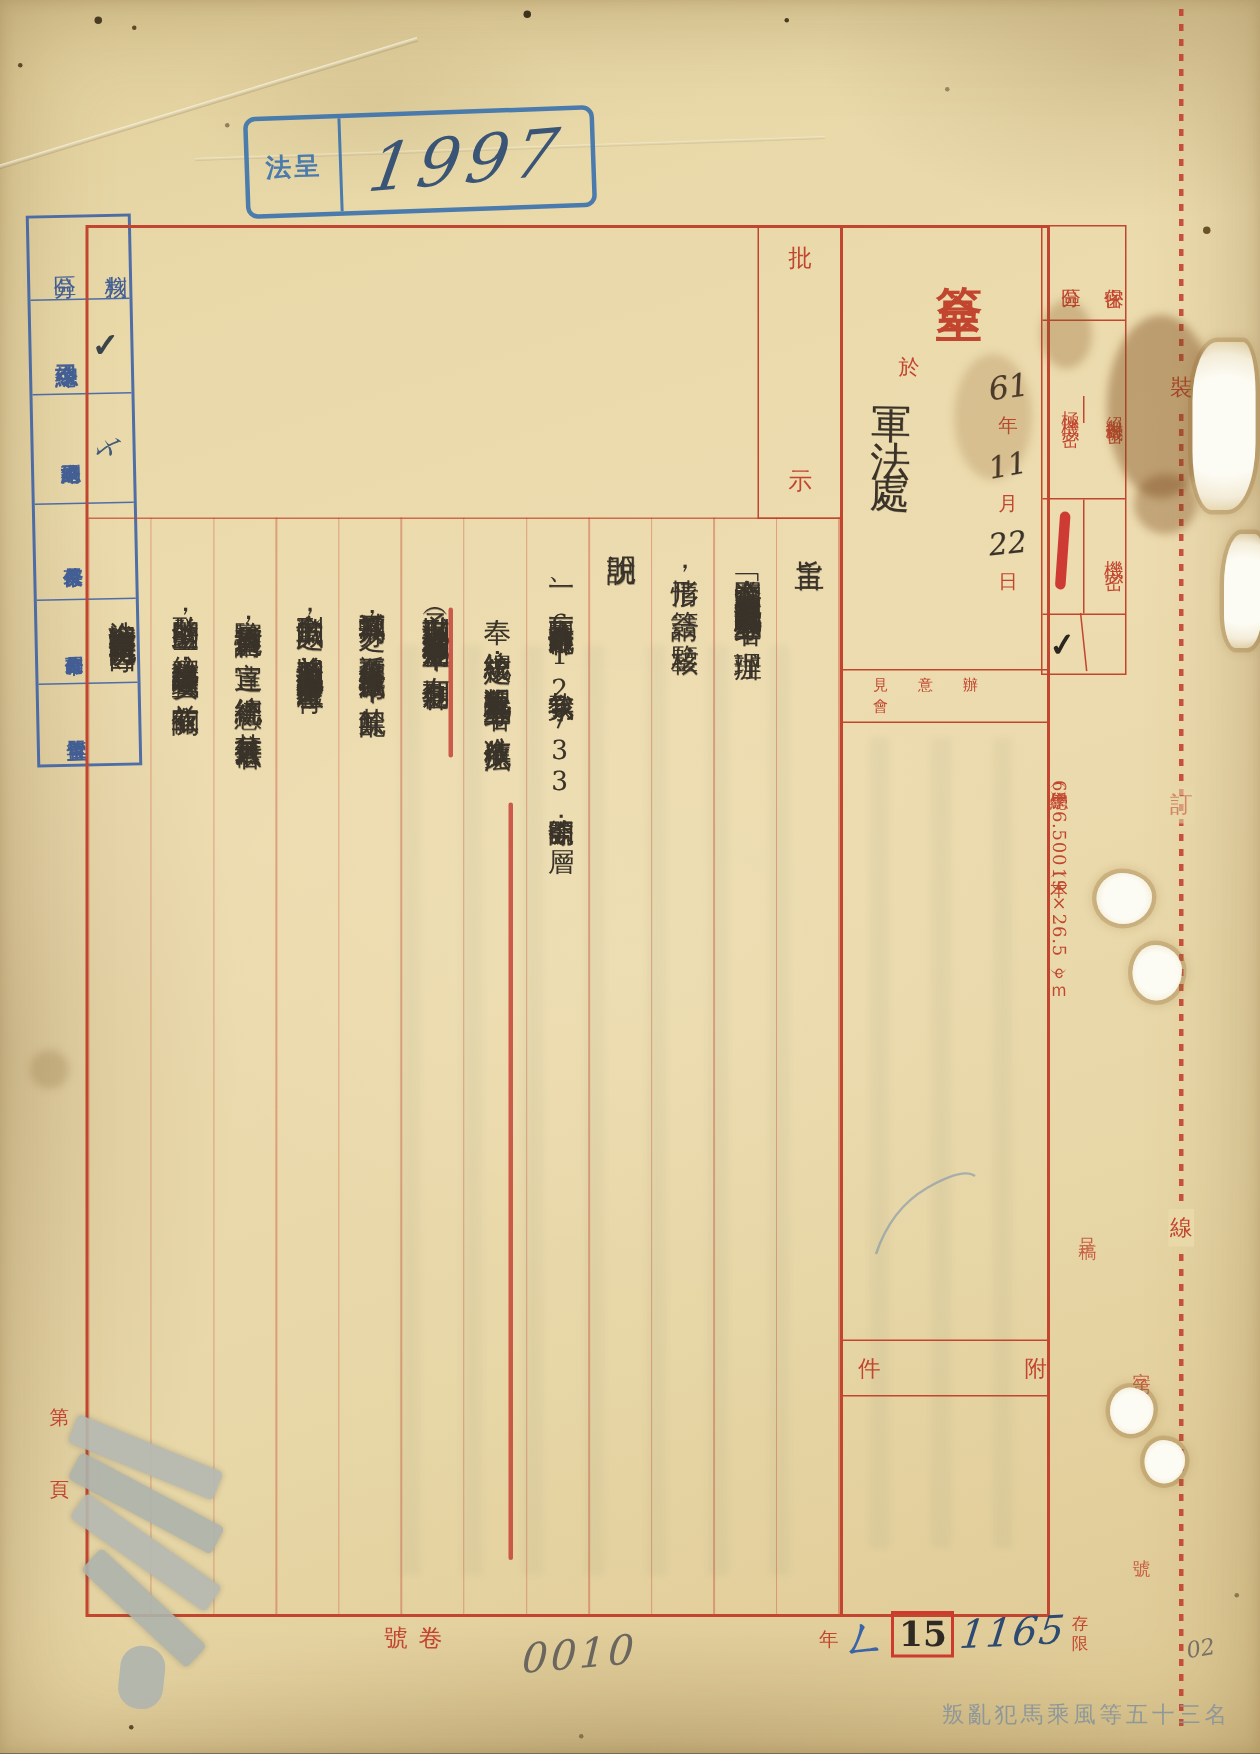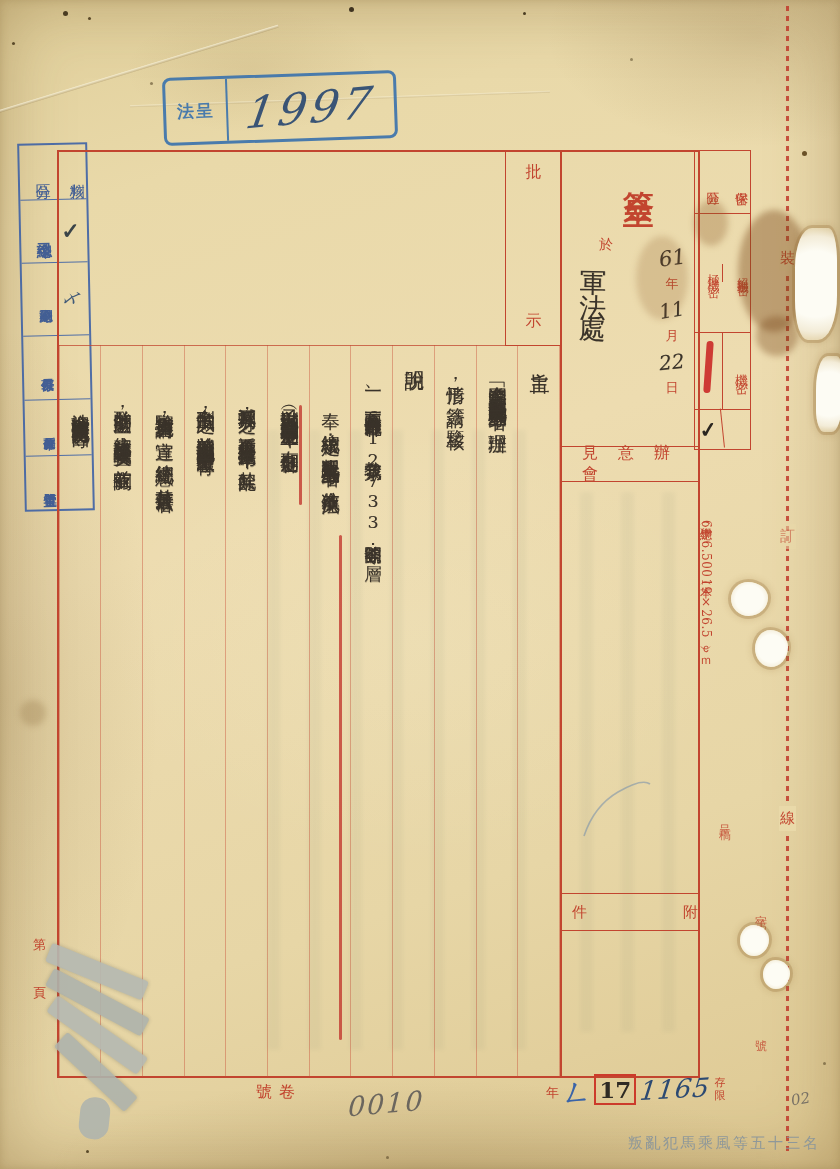--- a/index.html
+++ b/index.html
@@ -101,21 +101,21 @@
       <span class="hand" style="font-size:21px;font-style:italic;transform:rotate(-8deg);">61</span>
       <span class="rprint" style="font-size:13px;">年</span>
       <span class="hand" style="font-size:20px;font-style:italic;transform:rotate(-10deg);">11</span>
       <span class="rprint" style="font-size:13px;">月</span>
       <span class="hand" style="font-size:20px;font-style:italic;transform:rotate(-6deg);">22</span>
       <span class="rprint" style="font-size:13px;">日</span>
     </div>
 
     <div class="abs" style="left:503px;top:294px;width:136px;height:34px;border-top:1.5px solid #c2452f;border-bottom:1.5px solid #c2452f;
                 display:flex;align-items:center;justify-content:center;">
-      <span class="rprint" style="font-size:16px;letter-spacing:20px;padding-left:20px;">見意辦會</span>
+      <span class="rprint" style="font-size:10px;letter-spacing:20px;padding-left:20px;">見意辦會</span>
     </div>
     <div class="ghost" style="left:510px;top:340px;width:120px;height:540px;"></div>
 
     <div class="abs" style="left:503px;top:741px;width:136px;height:36px;border-top:1.5px solid #c2452f;border-bottom:1.5px solid #c2452f;
                 display:flex;align-items:center;overflow:hidden;">
       <span class="rprint" style="font-size:15px;letter-spacing:96px;padding-left:10px;white-space:nowrap;">件附</span>
     </div>
 
     <div class="abs" style="left:0;top:193px;width:501px;height:731px;border-top:1px solid rgba(194,69,47,.75);
                 background:repeating-linear-gradient(to left, rgba(200,76,54,.42) 0, rgba(200,76,54,.42) 1px, transparent 1px, transparent 41.7px);">
@@ -179,21 +179,21 @@
   <span class="rprint abs" style="left:33px;top:936px;font-size:13px;">第</span>
   <span class="rprint abs" style="left:33px;top:984px;font-size:13px;">頁</span>
 
   <span class="rprint abs" style="left:256px;top:1082px;font-size:16px;letter-spacing:7px;">號卷</span>
 
   <span class="abs" style="left:348px;top:1088px;font-size:27px;font-style:italic;color:#6b665e;transform:rotate(-5deg) skewX(-8deg);letter-spacing:2px;">0010</span>
 
   <div class="abs" style="left:546px;top:1074px;display:flex;align-items:flex-start;gap:4px;">
     <span class="rprint" style="font-size:13px;margin-top:10px;">年</span>
     <span style="font-size:27px;font-weight:bold;color:#3a64a8;transform:rotate(-4deg);">ㄥ</span>
-    <span style="border:2.5px solid #cc3b2b;color:#2f2b24;font-weight:bold;font-size:23px;padding:0 3px;line-height:27px;">17</span>
+    <span style="border:2.5px solid #cc3b2b;color:#2f2b24;font-weight:bold;font-size:23px;padding:0 3px;line-height:27px;">15</span>
     <span class="handblue" style="font-size:26px;font-style:italic;transform:rotate(-3deg) skewX(-10deg);letter-spacing:1px;">1165</span>
     <span style="display:flex;flex-direction:column;margin-top:2px;line-height:13px;">
       <span class="rprint" style="font-size:11px;">存</span>
       <span class="rprint" style="font-size:11px;">限</span>
     </span>
   </div>
 
   <span class="abs" style="left:791px;top:1090px;font-size:15px;font-style:italic;color:#777065;transform:rotate(-10deg);">02</span>
 
   <div class="stain" style="left:738px;top:210px;width:72px;height:122px;background:rgba(125,74,28,.42);"></div>

